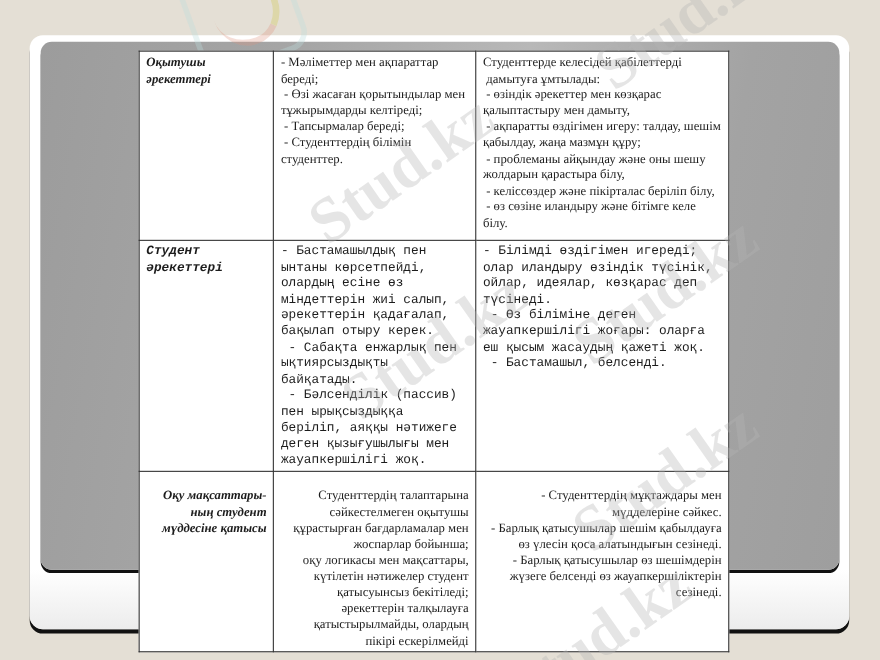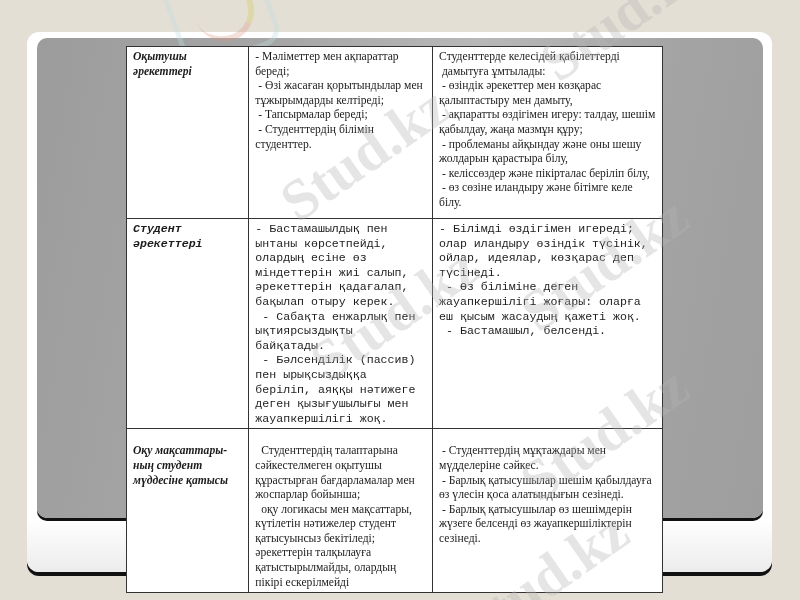--- a/index.html
+++ b/index.html
@@ -44,21 +44,21 @@
     font-size: 11.6px; line-height: 14.6px; color: #1c1c1c;
   }
   table.content td {
     border: 1px solid #333; vertical-align: top; padding: 3px 6px 2px 6px;
   }
   td.rowhead { width: 110px; font-weight: bold; font-style: italic; }
   td.col2 { width: 172px; }
   td.col3 { width: 219px; }
   tr.r1 { height: 172px; }
   tr.r2 { height: 155px; font-family: Liberation Mono, monospace; }
-  tr.r3 { height: 158px; }
+  tr.r3 { height: 158px; text-align: right; }
   .line { display: block; white-space: pre-wrap; }
   .spacer { display: block; height: 12px; }
 </style>
 </head>
 <body>
 
 <div class="frame"></div>
 <div class="panel"></div>
 
 <div class="logo-mark" style="left:170px; top:-40px;"></div>

